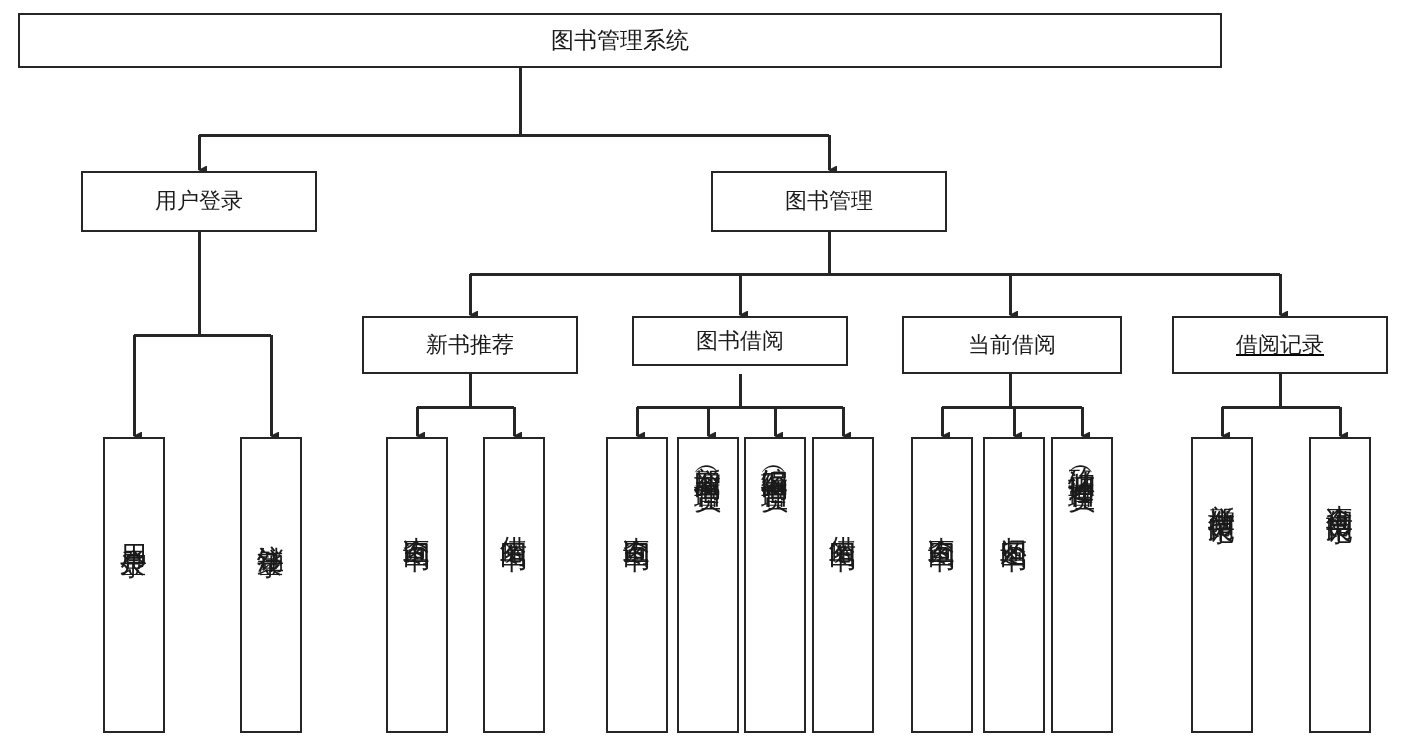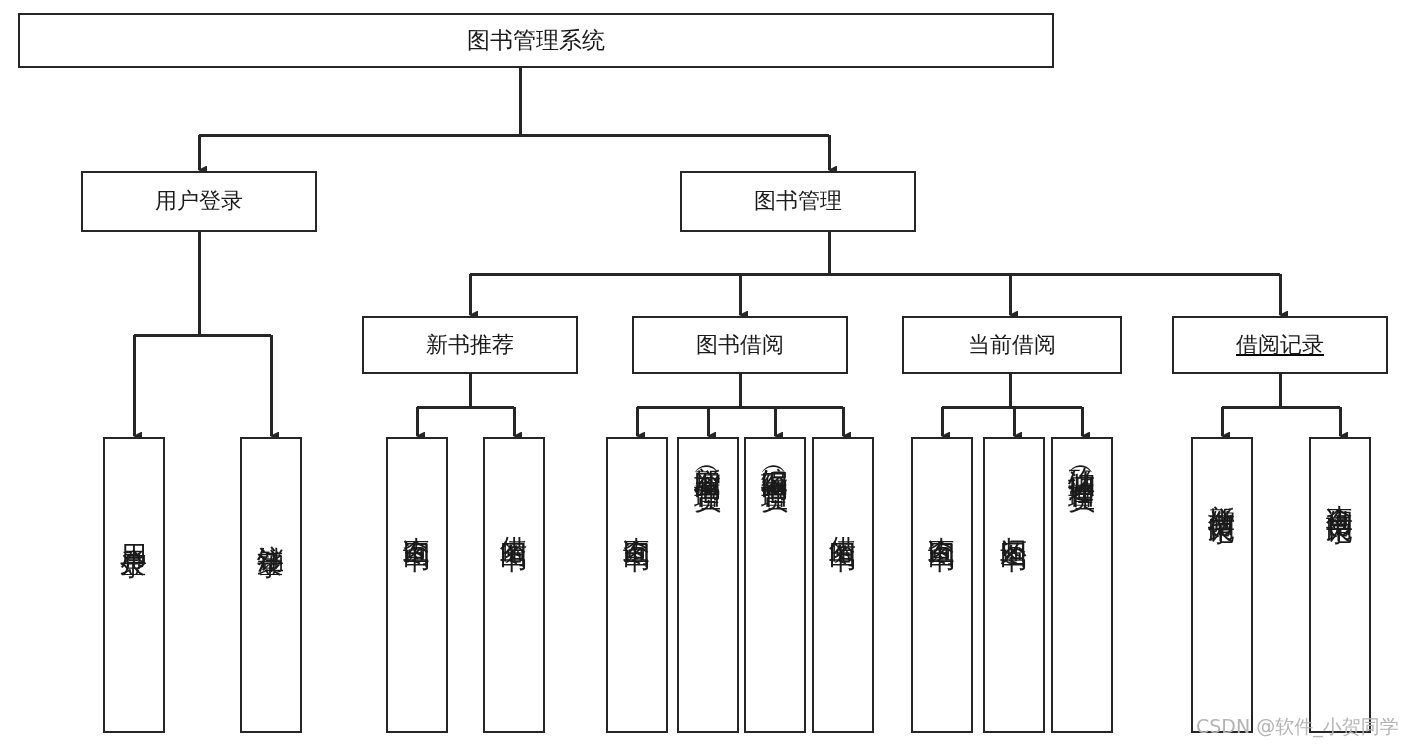--- a/index.html
+++ b/index.html
@@ -59,33 +59,33 @@
         <line x1="1014" y1="407" x2="1014" y2="436" stroke="#262626" stroke-width="3" shape-rendering="crispEdges" marker-end="url(#arrowhead)"></line>
         <line x1="1082" y1="407" x2="1082" y2="436" stroke="#262626" stroke-width="3" shape-rendering="crispEdges" marker-end="url(#arrowhead)"></line>
         <line x1="1280" y1="374" x2="1280" y2="407" stroke="#262626" stroke-width="3" shape-rendering="crispEdges"></line>
         <line x1="1222" y1="407" x2="1340" y2="407" stroke="#262626" stroke-width="3" shape-rendering="crispEdges"></line>
         <line x1="1222" y1="407" x2="1222" y2="436" stroke="#262626" stroke-width="3" shape-rendering="crispEdges" marker-end="url(#arrowhead)"></line>
         <line x1="1340" y1="407" x2="1340" y2="436" stroke="#262626" stroke-width="3" shape-rendering="crispEdges" marker-end="url(#arrowhead)"></line>
       </g>
   </svg>
 
   <div id="node-layer">
-      <div class="node level1" style="left: 18px; top: 13px; width: 1036px; height: 55px;">
+      <div class="node level1" style="left: 18px; top: 13px; width: 1204px; height: 55px;">
         <span class="label">图书管理系统</span>
       </div>
       <div class="node level2" style="left: 81px; top: 171px; width: 236px; height: 61px;">
         <span class="label">用户登录</span>
       </div>
-      <div class="node level2" style="left: 680px; top: 171px; width: 236px; height: 61px;">
+      <div class="node level2" style="left: 711px; top: 171px; width: 236px; height: 61px;">
         <span class="label">图书管理</span>
       </div>
       <div class="node level3" style="left: 362px; top: 316px; width: 216px; height: 58px;">
         <span class="label">新书推荐</span>
       </div>
-      <div class="node level3" style="left: 632px; top: 316px; width: 216px; height: 58px;">
+      <div class="node level3" style="left: 632px; top: 316px; width: 216px; height: 50px;">
         <span class="label">图书借阅</span>
       </div>
       <div class="node level3" style="left: 902px; top: 316px; width: 220px; height: 58px;">
         <span class="label">当前借阅</span>
       </div>
       <div class="node level3" style="left: 1172px; top: 316px; width: 216px; height: 58px; text-decoration: underline;">
         <span class="label">借阅记录</span>
       </div>
       <div class="node leaf" style="left: 103px; top: 437px; width: 62px; height: 296px;">
         <span class="label" style="margin-top: 84px;">用户登录</span>
@@ -121,14 +121,13 @@
         <span class="label" style="margin-top: 6px;">确认归还（管理员）</span>
       </div>
       <div class="node leaf" style="left: 1191px; top: 437px; width: 62px; height: 296px;">
         <span class="label" style="margin-top: 44px;">新增借阅记录</span>
       </div>
       <div class="node leaf" style="left: 1309px; top: 437px; width: 62px; height: 296px;">
         <span class="label" style="margin-top: 44px;">查询借阅记录</span>
       </div>
     </div>
 
-  <div id="watermark" style="left: 1196px; top: 714px;">CSDN @软件_小贺同学</div>
 </div>
 
 </body></html>

